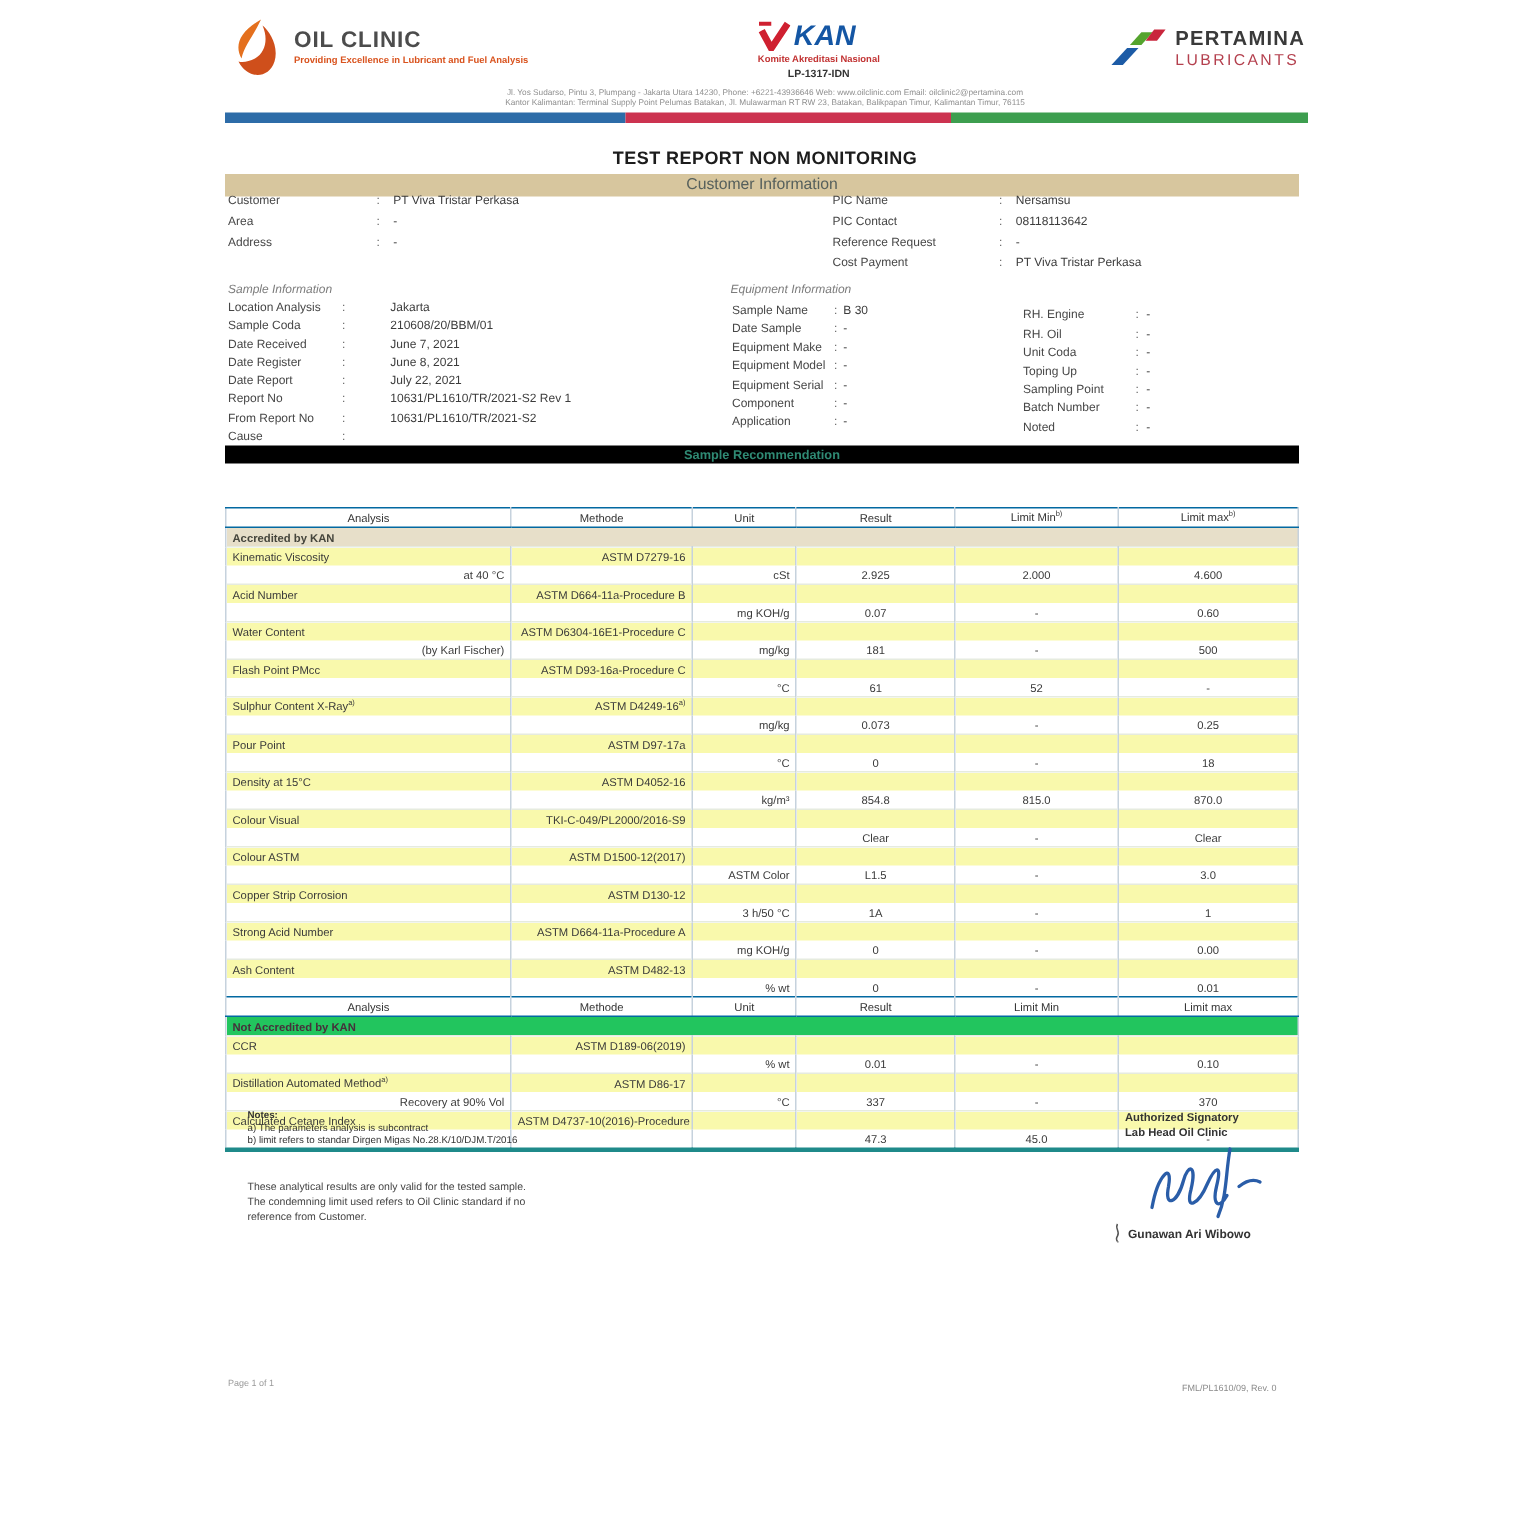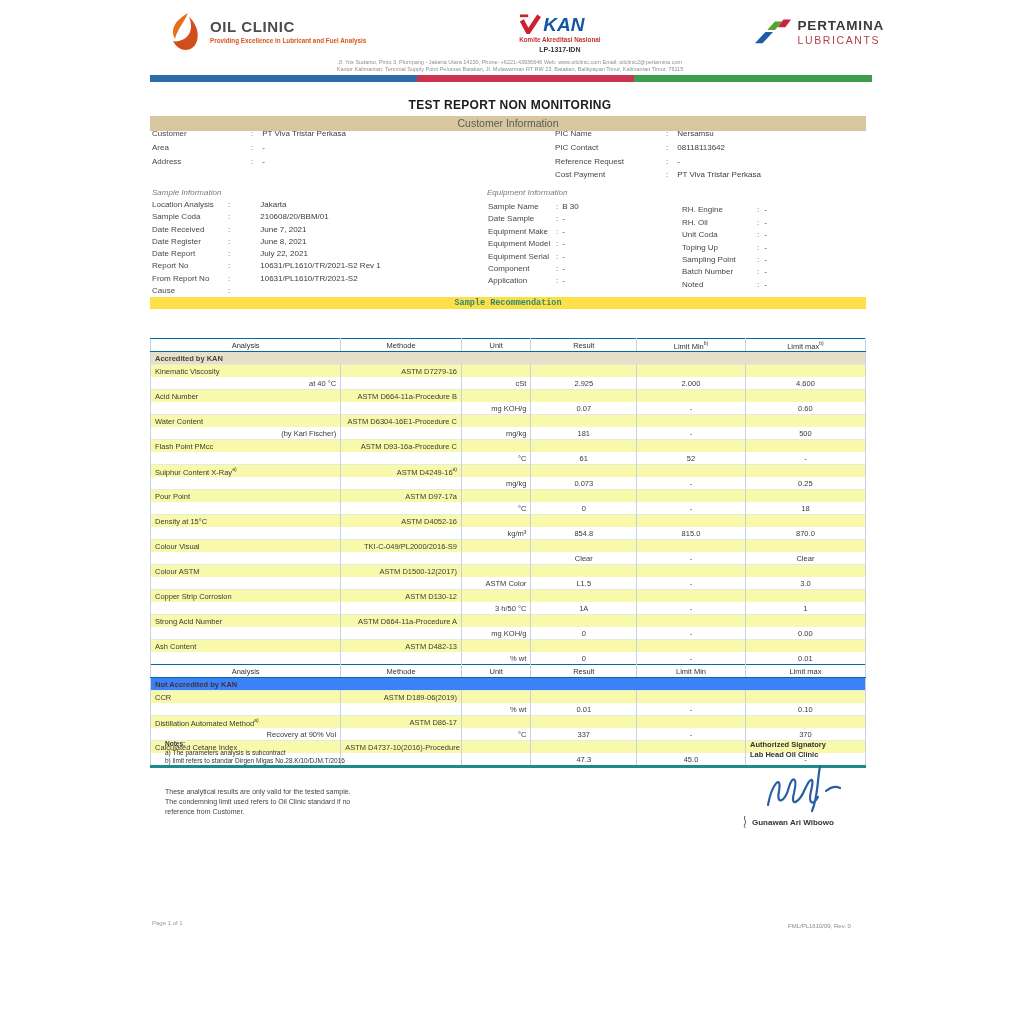--- a/index.html
+++ b/index.html
@@ -1,20 +1,20 @@
 <!DOCTYPE html>
 <html><head>
 <meta charset="utf-8">
 <style>
   html,body{margin:0;padding:0;background:#ffffff;}
   .page{position:relative;width:1024px;height:1024px;background:#ffffff;overflow:hidden;
         font-family:"Liberation Sans","DejaVu Sans",sans-serif;color:#3a3a3a;}
 
   
-  .logos{position:absolute;left:164px;top:8px;width:720px;display:flex;justify-content:space-between;align-items:flex-start;}
+  .logos{position:absolute;left:150px;top:8px;width:720px;display:flex;justify-content:space-between;align-items:flex-start;}
   .logo-oc{display:flex;gap:6px;margin-top:4px;}
   .oc-icon{width:40px;height:44px;}
   .oc-name{font-size:15px;font-weight:800;color:#4c4c4c;letter-spacing:.6px;margin-top:6px;}
   .oc-tag{font-size:6.3px;font-weight:700;color:#d9531e;margin-top:2px;}
   .logo-kan{text-align:center;margin-top:6px;}
   .kan-row{display:flex;align-items:flex-end;justify-content:flex-start;gap:2px;}
   .kan-check{width:22px;height:20px;}
   .kan-name{font-size:19px;font-weight:800;font-style:italic;color:#1456a4;line-height:18px;}
   .kan-sub{font-size:6.3px;font-weight:700;color:#c23333;margin-top:2px;}
   .kan-acc{font-size:7px;font-weight:700;color:#333;margin-top:3px;}
@@ -29,21 +29,21 @@
   .tricolor{position:absolute;left:150px;top:75px;width:722px;height:7px;display:flex;}
   .tc-blue{width:37%;background:#2d6ca8;}
   .tc-red{width:30%;background:#cc3350;}
   .tc-green{width:33%;background:#3d9e4f;}
 
   .title{position:absolute;left:150px;top:98px;width:720px;text-align:center;
          font-weight:bold;font-size:12px;color:#1c1c1c;letter-spacing:.3px;}
 
   .band{position:absolute;left:150px;width:716px;text-align:center;}
   .band-customer{top:116px;height:15px;line-height:15px;background:#d7c69e;color:#56605c;font-size:10.5px;}
-  .band-green{top:297px;height:12px;line-height:12px;background:#fde047;color:#2f8a74;font-size:8.5px;font-weight:bold;font-family:Liberation Mono, monospace;}
+  .band-green{top:297px;height:12px;line-height:12px;background:#000000;color:#2f8a74;font-size:8.5px;font-weight:bold;}
 
   
   .fields{position:absolute;font-size:8px;color:#474747;}
   .frow{display:flex;align-items:baseline;}
   .flabel{width:var(--lw);flex:none;}
   .fcolon{flex:none;color:#666;}
   .fvalue{margin-left:var(--vg);white-space:nowrap;color:#3c3c3c;}
   .cust-left{left:152px;top:129px;--lw:99px;--vg:9px;}
   .cust-left .frow{height:13.8px;}
   .cust-right{left:555px;top:129px;--lw:111px;--vg:9px;}
@@ -60,21 +60,21 @@
 
   
   #report-table{position:absolute;left:150px;top:338px;width:716px;border-collapse:collapse;
                 table-layout:fixed;font-size:7.5px;color:#3a3a3a;
                 border:1px solid #8fa9c2;border-bottom:3px solid #1f8a8a;}
   #report-table td{border-left:1px solid #c6d2dd;border-right:1px solid #c6d2dd;
                    padding:0 4px;overflow:hidden;white-space:nowrap;height:12px;}
   #report-table sup{font-size:5px;}
   tr.hrow td{border:1px solid #0369a1;text-align:center;height:13px;color:#333;}
   tr.accrow td{background:#e7dfc9;font-weight:700;color:#45453c;height:11px;text-align:left;}
-  tr.naccrow td{background:#3b82f6;font-weight:700;color:#46303b;height:11px;text-align:left;}
+  tr.naccrow td{background:#22c55e;font-weight:700;color:#46303b;height:11px;text-align:left;}
   tr.yrow td{background:#f9f9ac;height:10px;border-top:1px solid #e6ebdf;}
   tr.yrow td.ac{text-align:left;}
   tr.yrow td.mc{text-align:right;}
   tr.vrow td{height:12px;}
   td.subc{text-align:right;}
   td.uc{text-align:right;}
   td.rc{text-align:center;}
 
   
   .notes{position:absolute;left:165px;top:740px;font-size:6.5px;color:#333;line-height:8.5px;}

